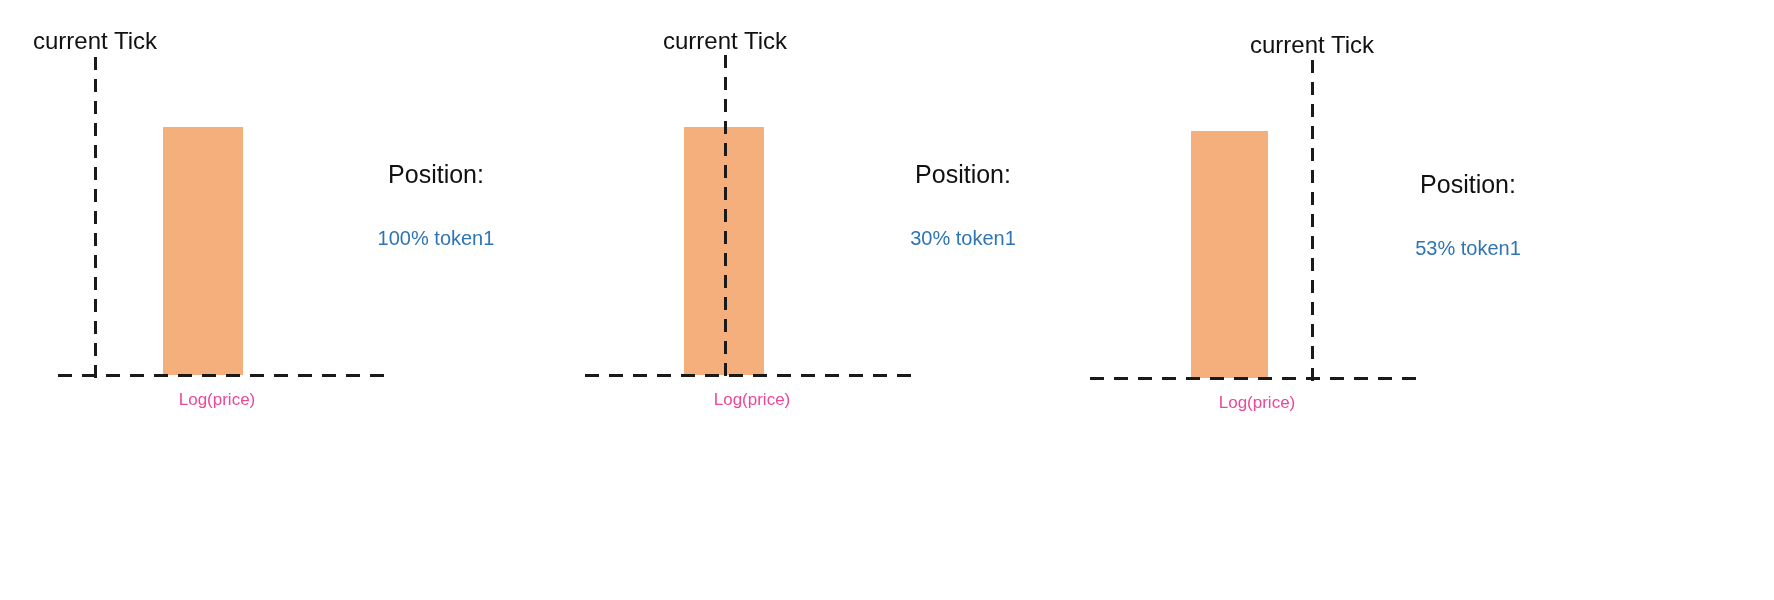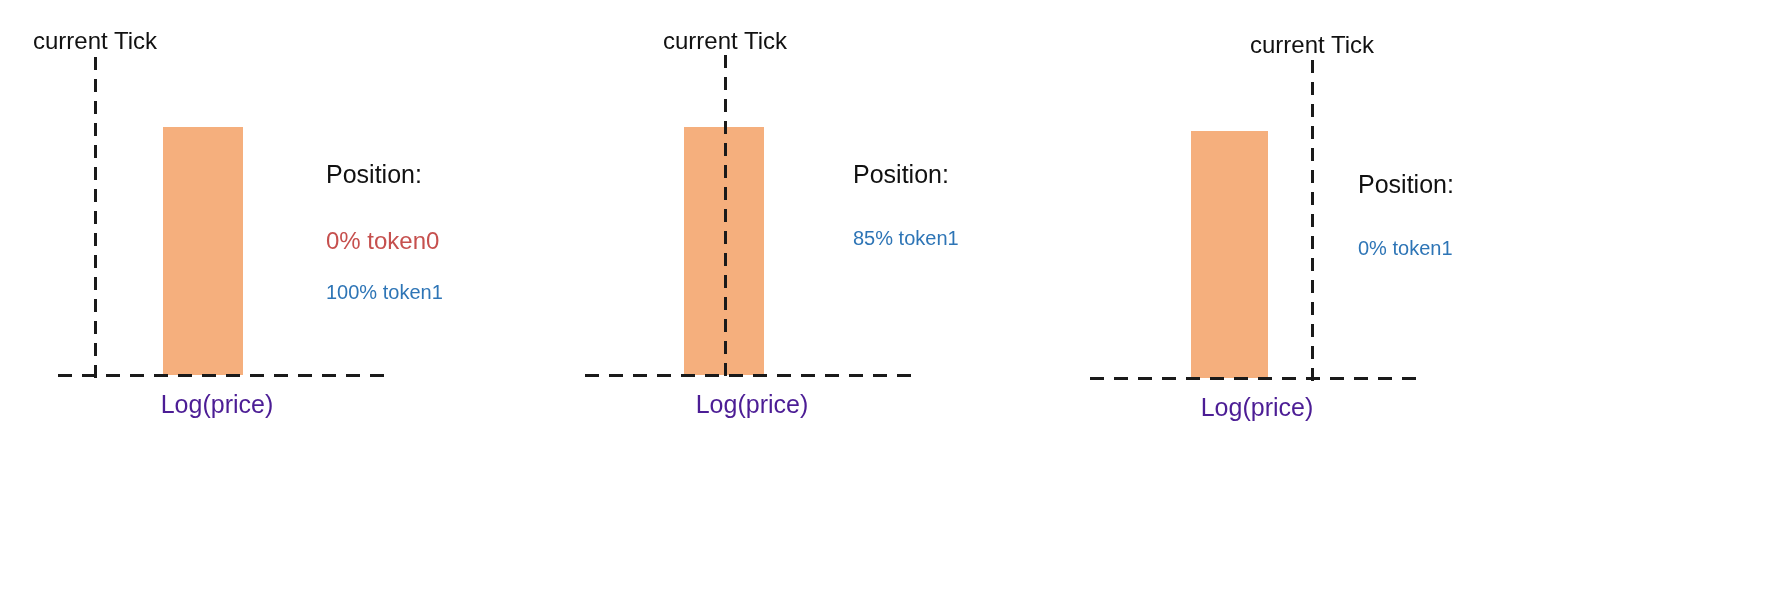--- a/index.html
+++ b/index.html
@@ -76,29 +76,29 @@
     height: 3px;
     background: repeating-linear-gradient(to right, #1a1a1a 0 14px, transparent 14px 24px);
     z-index: 2;
   }
   .axis-label {
     position: absolute;
     left: var(--xlabel-x);
     top: calc(var(--base-y) + 15px);
     transform: translateX(-50%);
     white-space: nowrap;
-    font-size: 25px;
-    color: #4c1d95;
+    font-size: 17px;
+    color: #ec4899;
   }
   .pos-block {
     position: absolute;
     left: var(--pos-x);
     top: var(--pos-top);
     width: 220px;
-    text-align: left;
+    text-align: center;
   }
   .pos-heading {
     font-size: 25px;
     color: #111111;
     margin-bottom: 38px;
   }
   .token0 {
     font-size: 24px;
     color: #C6504E;
     margin-bottom: 26px;
@@ -116,42 +116,41 @@
 <div class="figure">
 
   <div class="panel p1">
     <div class="tick-label">current Tick</div>
     <div class="vline"></div>
     <div class="bar"></div>
     <div class="baseline"></div>
     <div class="axis-label">Log(price)</div>
     <div class="pos-block">
       <div class="pos-heading">Position:</div>
-      <div class="token0">0% token0</div>
       <div class="token1">100% token1</div>
     </div>
   </div>
 
   <div class="panel p2">
     <div class="tick-label">current Tick</div>
     <div class="vline"></div>
     <div class="bar"></div>
     <div class="baseline"></div>
     <div class="axis-label">Log(price)</div>
     <div class="pos-block">
       <div class="pos-heading">Position:</div>
-      <div class="token1">85% token1</div>
+      <div class="token1">30% token1</div>
     </div>
   </div>
 
   <div class="panel p3">
     <div class="tick-label">current Tick</div>
     <div class="vline"></div>
     <div class="bar"></div>
     <div class="baseline"></div>
     <div class="axis-label">Log(price)</div>
     <div class="pos-block">
       <div class="pos-heading">Position:</div>
-      <div class="token1">0% token1</div>
+      <div class="token1">53% token1</div>
     </div>
   </div>
 
 </div>
 
 </body></html>

